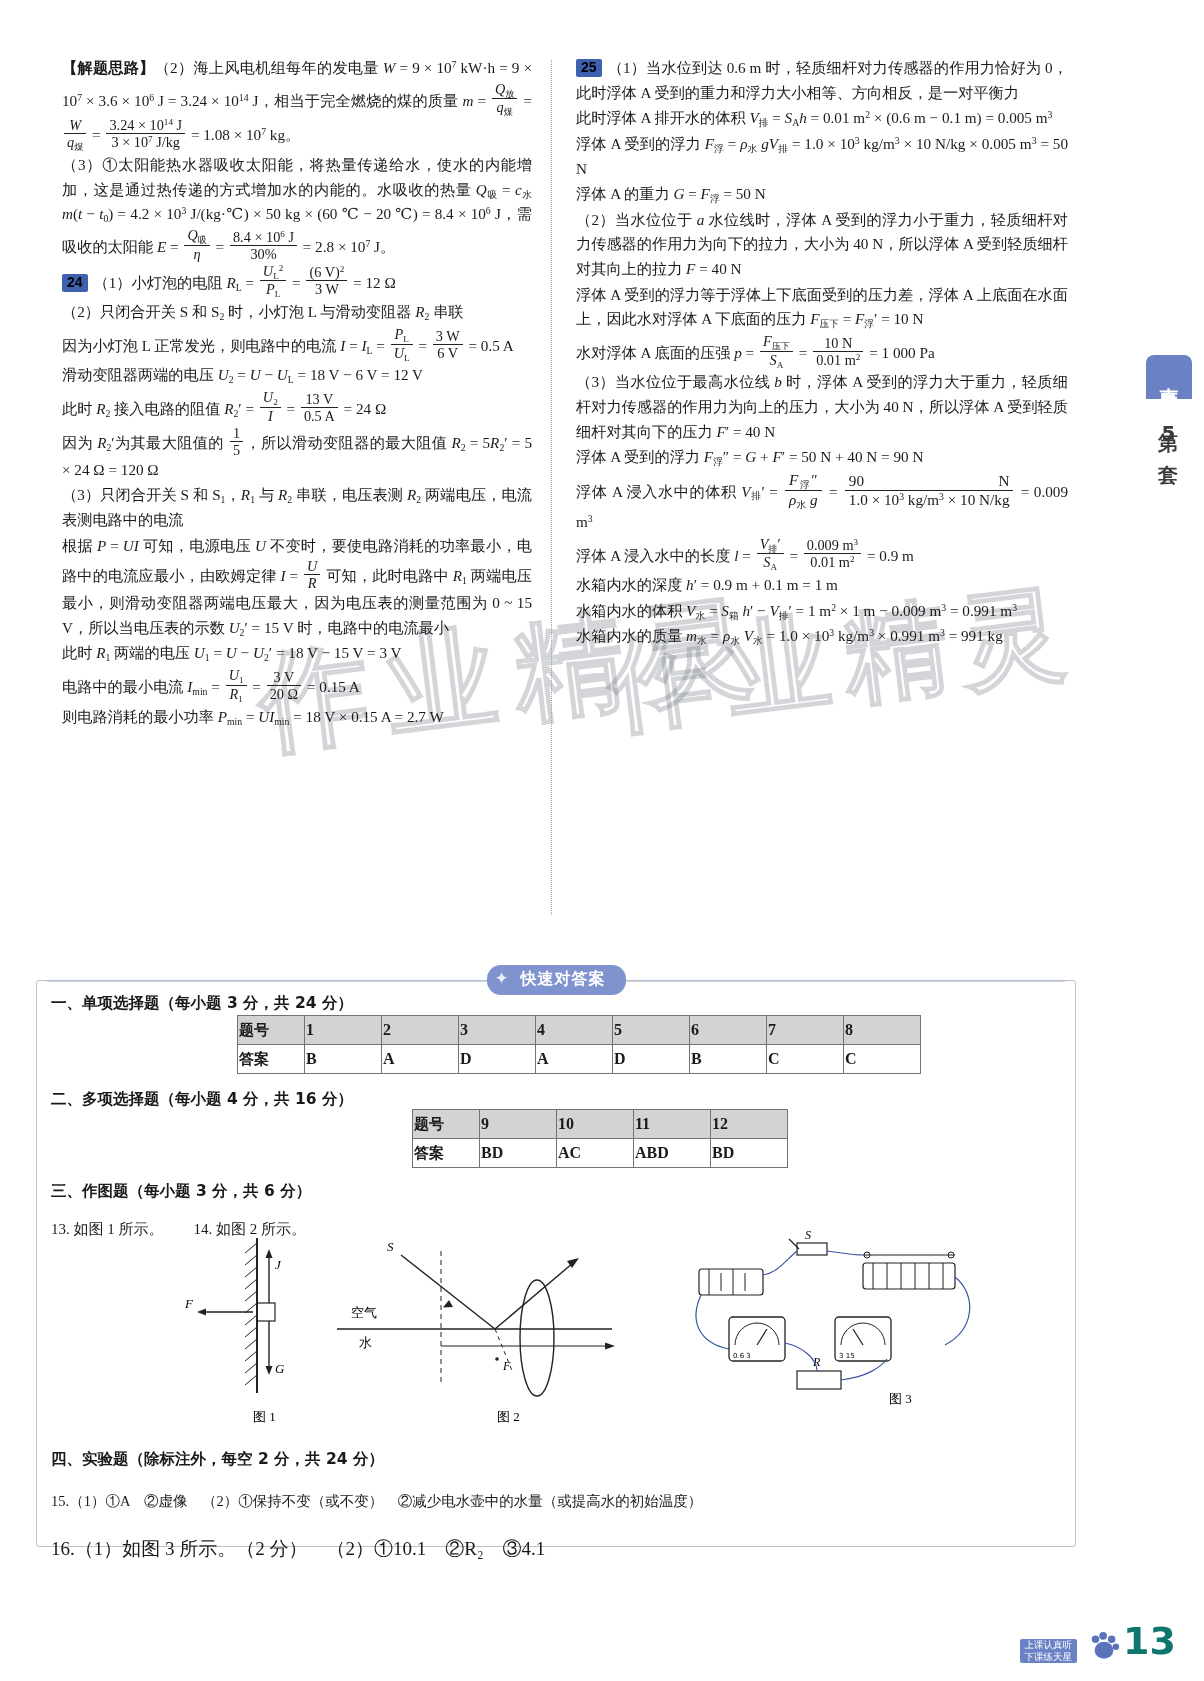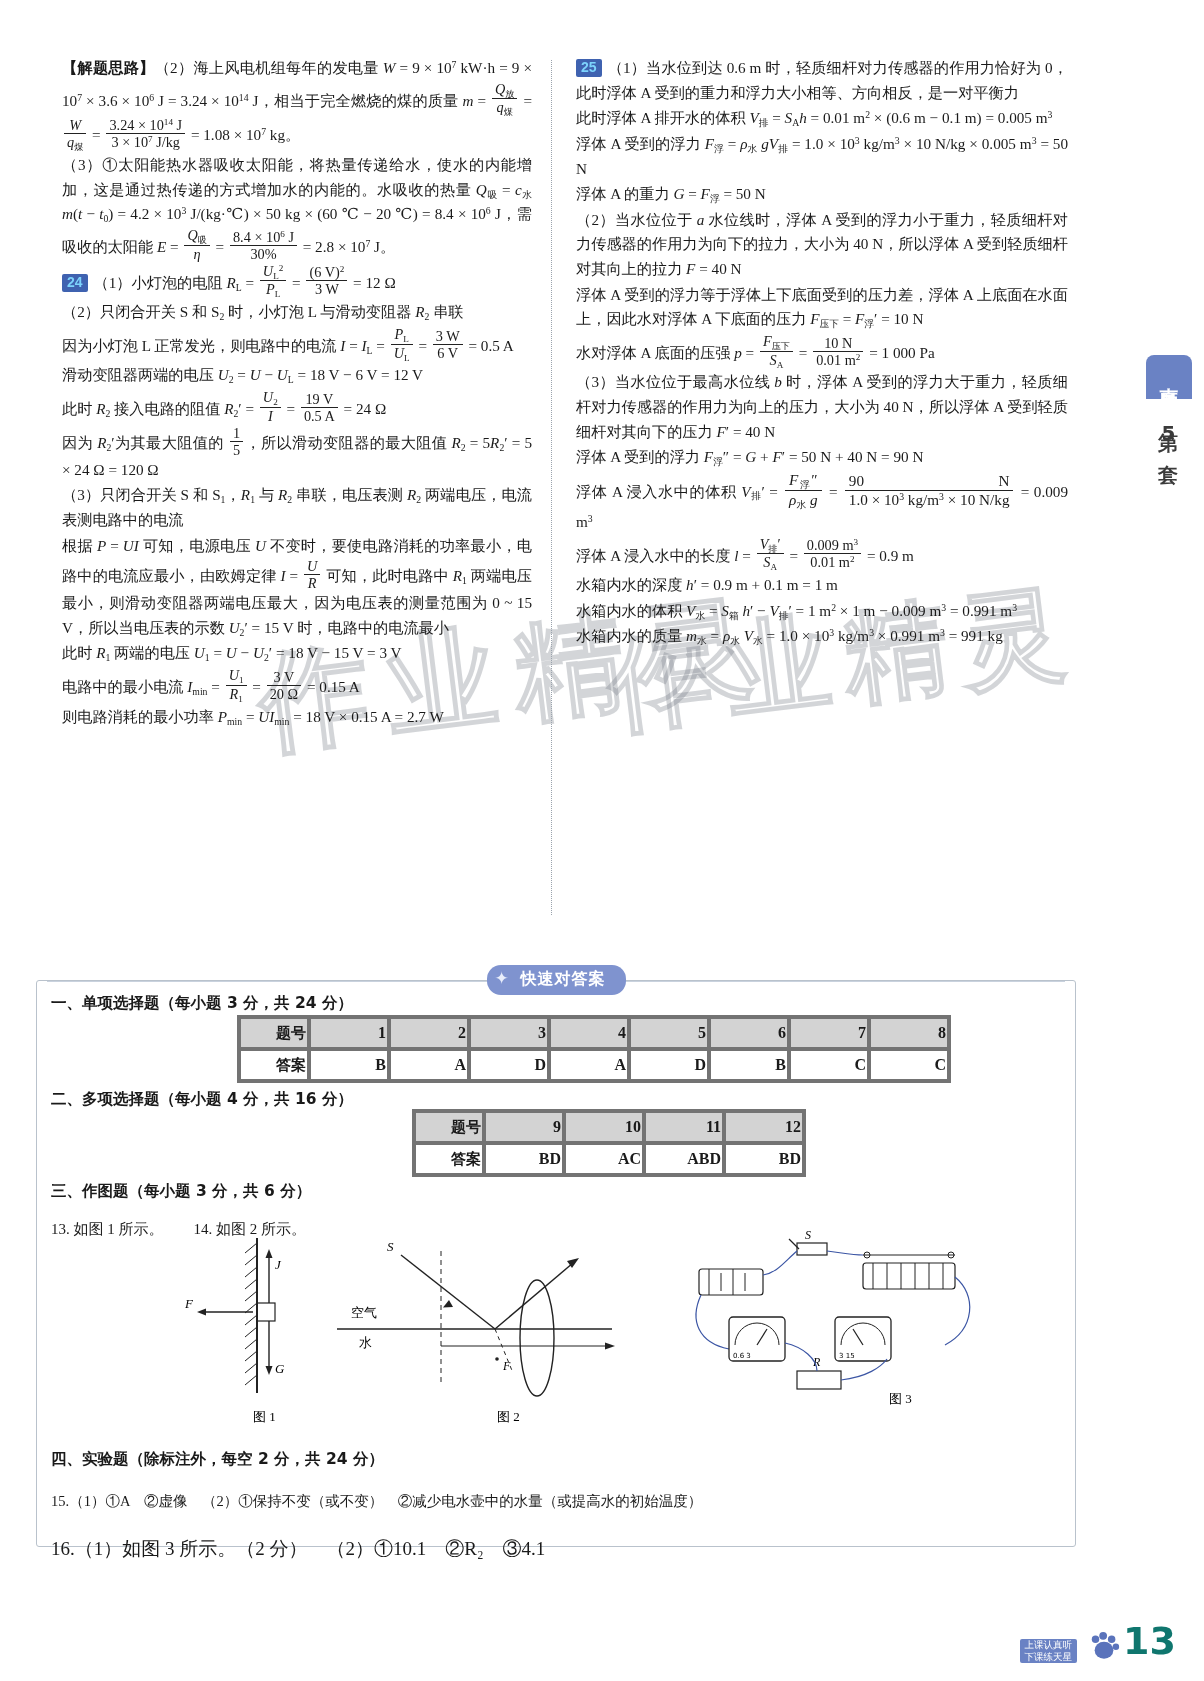--- a/index.html
+++ b/index.html
@@ -19,21 +19,21 @@
   .col-left{left:62px;width:470px;}
   .col-right{left:576px;width:492px;}
   .divider{position:absolute;left:551px;top:60px;width:0;height:855px;
            border-left:1px dotted #9aa3ad;}
   .ln{margin:0 0 1px 0;text-align:justify;}
   i{font-family:"Liberation Serif",serif;font-style:italic;}
   sub{font-size:.64em;vertical-align:-.28em;}
   sup{font-size:.64em;vertical-align:.5em;}
   .bold{font-weight:bold;}
   .qnum{
-    display:inline-block;background:#3f62b0;color:#7dd3fc;font-weight:bold;
+    display:inline-block;background:#3f62b0;color:#000000;font-weight:bold;
     font-family:"Liberation Sans",sans-serif;font-size:14px;
     padding:1px 5px 2px;border-radius:2px;margin-right:6px;line-height:1.1;
     vertical-align:1px;
   }
   
   .frac{display:inline-block;vertical-align:-0.48em;text-align:center;
         margin:0 2px;line-height:1.12;font-size:.94em;}
   .frac .nu{display:block;padding:0 3px;}
   .frac .de{display:block;border-top:1px solid #222;padding:0 3px;}
   .bigfrac{display:inline-block;vertical-align:-0.55em;text-align:center;
@@ -66,21 +66,21 @@
 
   .sec-h{font-family:"DejaVu Sans",sans-serif;font-weight:bold;font-size:15.5px;
          margin:0;}
   .s1{position:absolute;left:14px;top:12px;}
   .s2{position:absolute;left:14px;top:108px;}
   .s3{position:absolute;left:14px;top:200px;}
   .s4{position:absolute;left:14px;top:468px;}
   .l13{position:absolute;left:14px;top:224px;font-size:15px;}
 
   table.ans{border-collapse:collapse;font-family:"Liberation Serif",serif;}
-  table.ans td{border:4px solid #737373;text-align:right;font-weight:bold;
+  table.ans td{border:1px solid #737373;text-align:left;font-weight:bold;
                font-size:16px;height:26px;}
   table.ans tr.hd td{background:#d3d3d3;}
   table.ans td.lbl{font-family:"DejaVu Sans",sans-serif;font-weight:bold;font-size:15px;
                    width:64px;}
   .t1{position:absolute;left:200px;top:34px;}
   .t1 td{width:74px;}
   .t2{position:absolute;left:375px;top:128px;}
   .t2 td{width:74px;}
 
   .figs{position:absolute;left:0;top:252px;width:1038px;height:210px;}
@@ -163,21 +163,21 @@
         因为小灯泡 L 正常发光，则电路中的电流 <i>I</i> = <i>I</i><sub>L</sub> =
         <span class="frac"><span class="nu"><i>P</i><sub>L</sub></span><span class="de"><i>U</i><sub>L</sub></span></span> =
         <span class="frac"><span class="nu">3 W</span><span class="de">6 V</span></span> = 0.5 A
       </p>
 
       <p class="ln">滑动变阻器两端的电压 <i>U</i><sub>2</sub> = <i>U</i> − <i>U</i><sub>L</sub> = 18 V − 6 V = 12 V</p>
 
       <p class="ln">
         此时 <i>R</i><sub>2</sub> 接入电路的阻值 <i>R</i><sub>2</sub>′ =
         <span class="frac"><span class="nu"><i>U</i><sub>2</sub></span><span class="de"><i>I</i></span></span> =
-        <span class="frac"><span class="nu">19 V</span><span class="de">0.5 A</span></span> = 24 Ω
+        <span class="frac"><span class="nu">13 V</span><span class="de">0.5 A</span></span> = 24 Ω
       </p>
 
       <p class="ln">
         因为 <i>R</i><sub>2</sub>′为其最大阻值的 <span class="frac"><span class="nu">1</span><span class="de">5</span></span>，所以滑动变阻器的最大阻值 <i>R</i><sub>2</sub> = 5<i>R</i><sub>2</sub>′ = 5 × 24 Ω = 120 Ω
       </p>
 
       <p class="ln">（3）只闭合开关 S 和 S<sub>1</sub>，<i>R</i><sub>1</sub> 与 <i>R</i><sub>2</sub> 串联，电压表测 <i>R</i><sub>2</sub> 两端电压，电流表测电路中的电流</p>
 
       <p class="ln">
         根据 <i>P</i> = <i>UI</i> 可知，电源电压 <i>U</i> 不变时，要使电路消耗的功率最小，电路中的电流应最小，由欧姆定律 <i>I</i> =

